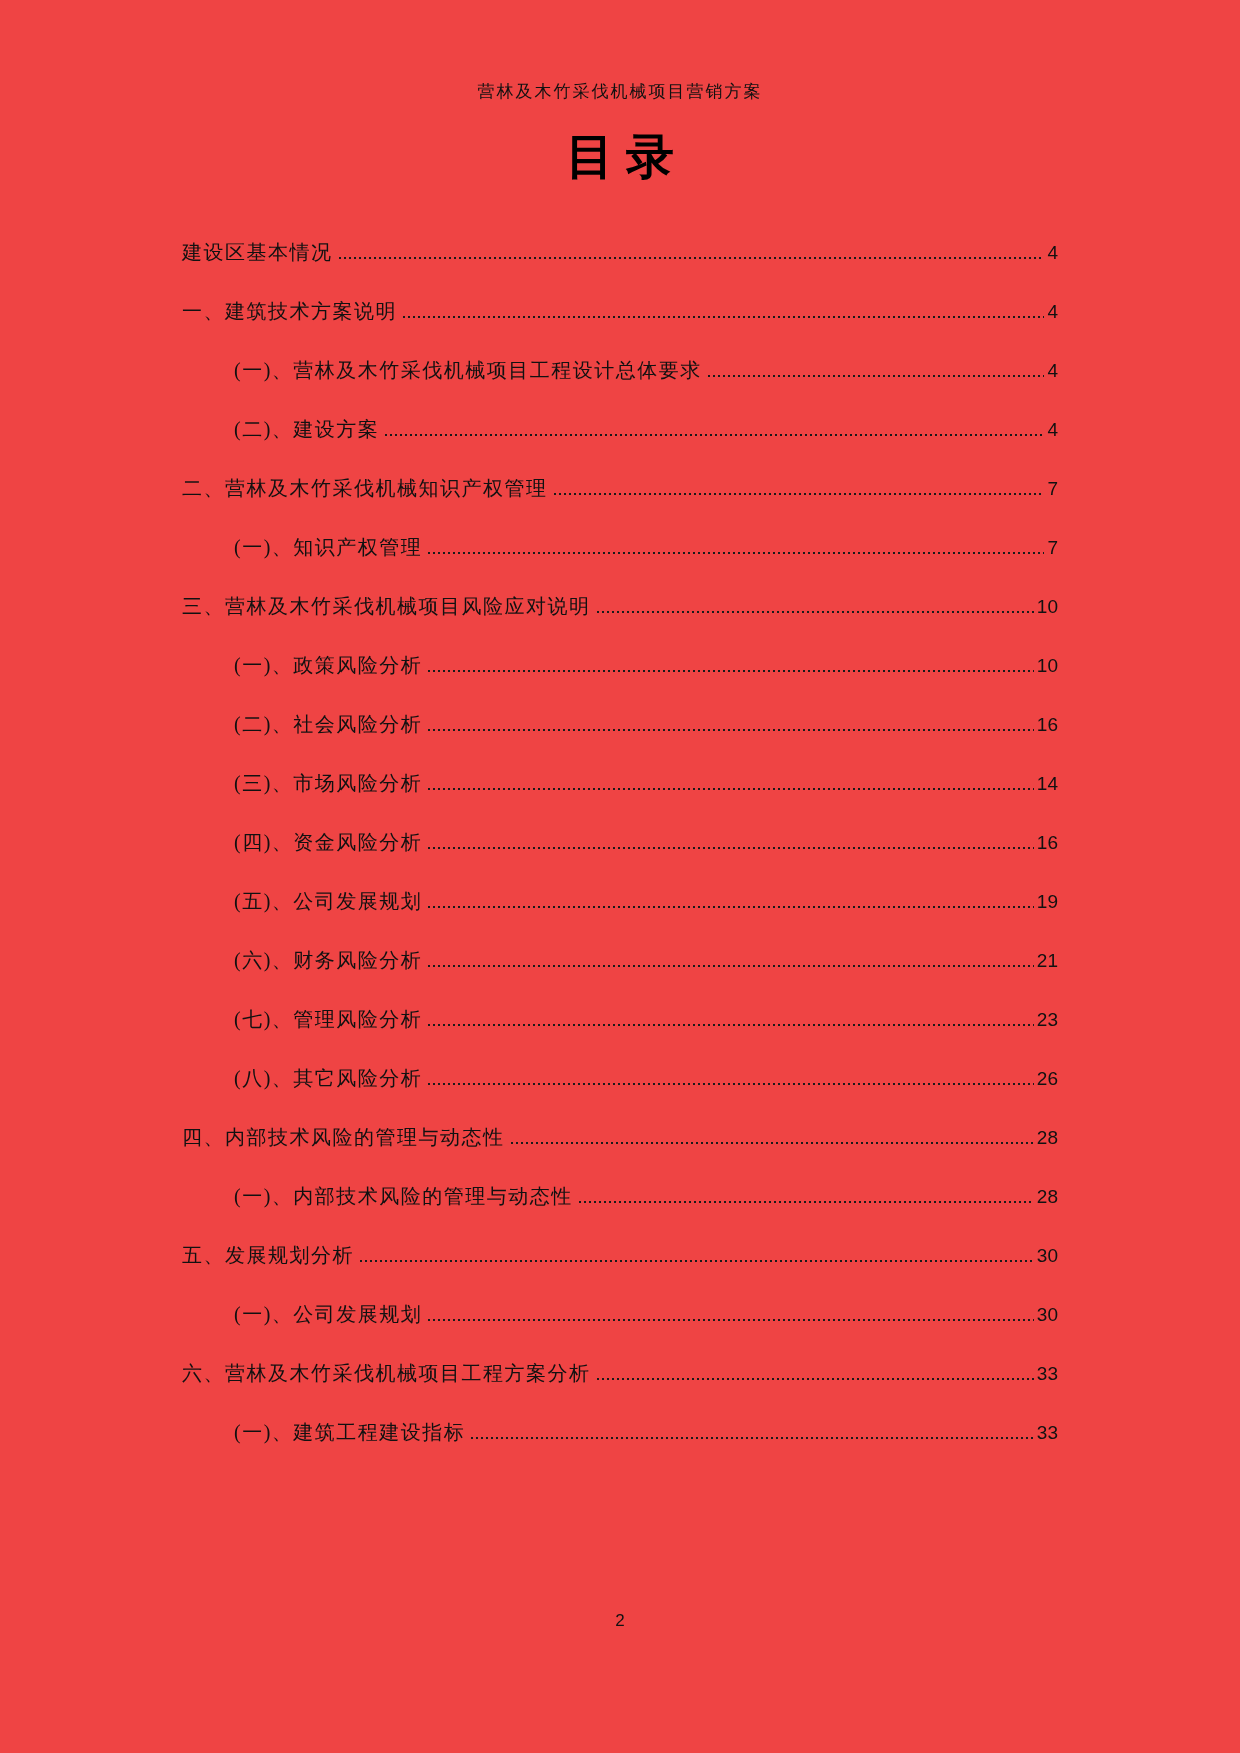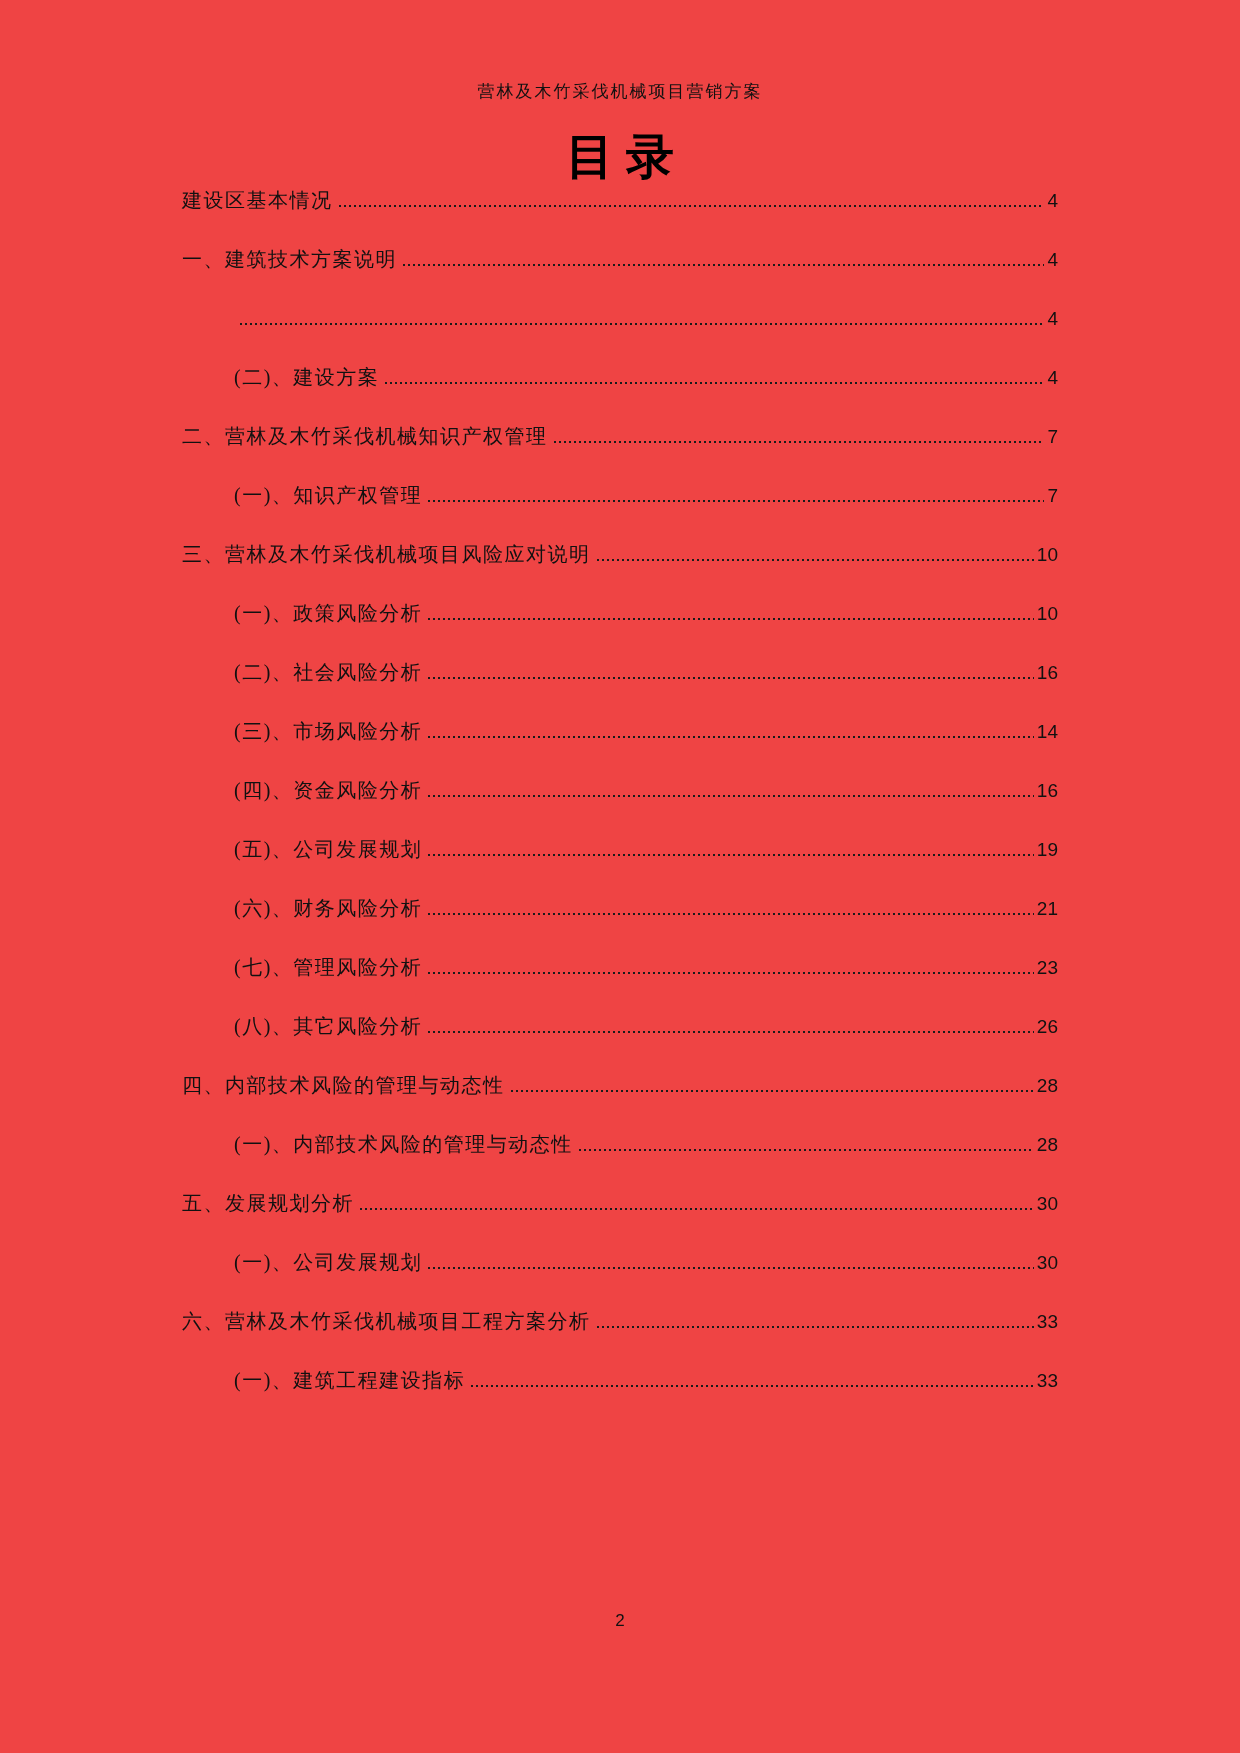--- a/index.html
+++ b/index.html
@@ -24,21 +24,21 @@
   }
   .toc-title {
     text-align:center;
     font-size:48px;
     font-weight:bold;
     letter-spacing:12px;
     text-indent:12px; 
     margin-top:22px;
     color:#000;
   }
-  .toc-list { }
+  .toc-list { margin-top:52px; }
   .toc-entry {
     display:flex;
     align-items:baseline;
     font-size:20px;
     line-height:23px;
     margin-bottom:36px;
     letter-spacing:1.5px;
     color:#111;
     cursor:pointer;
   }
@@ -82,20 +82,21 @@
     <span class="toc-label">建设区基本情况</span>
     <span class="toc-leader"></span>
     <span class="toc-page">4</span>
   </div>
       <div class="toc-entry">
     <span class="toc-label">一、建筑技术方案说明</span>
     <span class="toc-leader"></span>
     <span class="toc-page">4</span>
   </div>
       <div class="toc-entry lvl1">
+    <span class="toc-label">(一)、营林及木竹采伐机械项目工程设计总体要求</span>
     <span class="toc-leader"></span>
     <span class="toc-page">4</span>
   </div>
       <div class="toc-entry lvl1">
     <span class="toc-label">(二)、建设方案</span>
     <span class="toc-leader"></span>
     <span class="toc-page">4</span>
   </div>
       <div class="toc-entry">
     <span class="toc-label">二、营林及木竹采伐机械知识产权管理</span>

